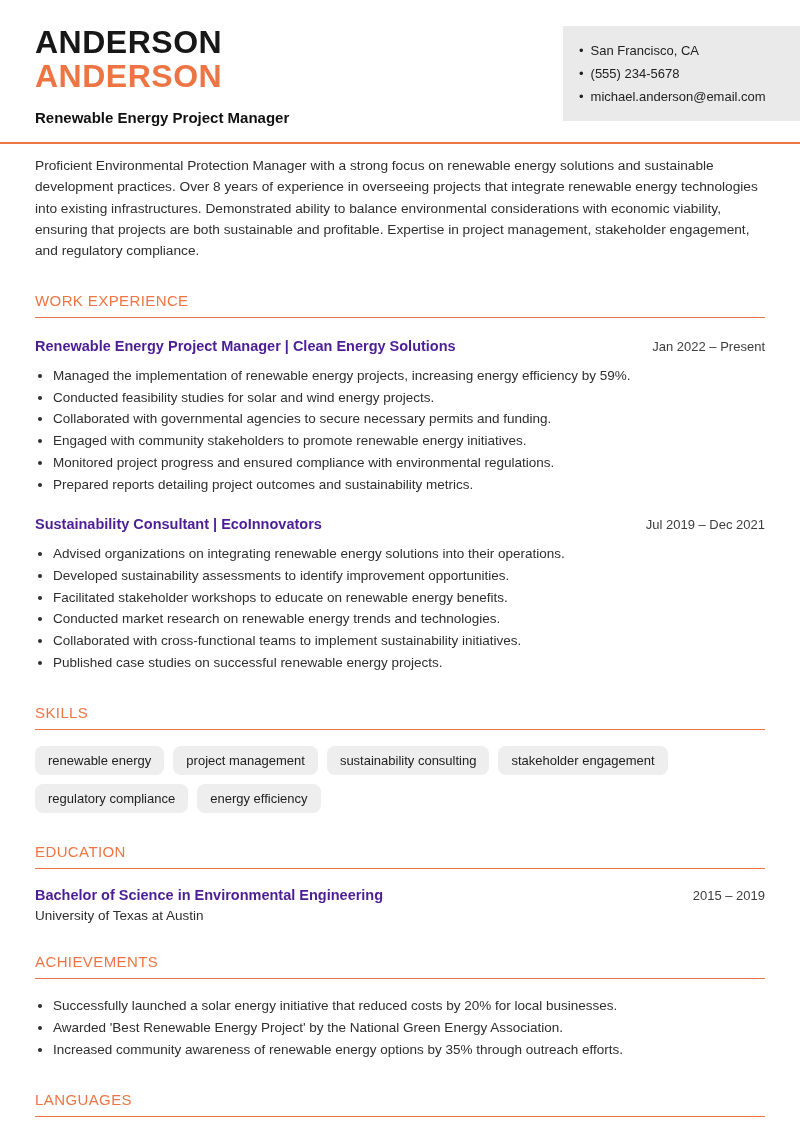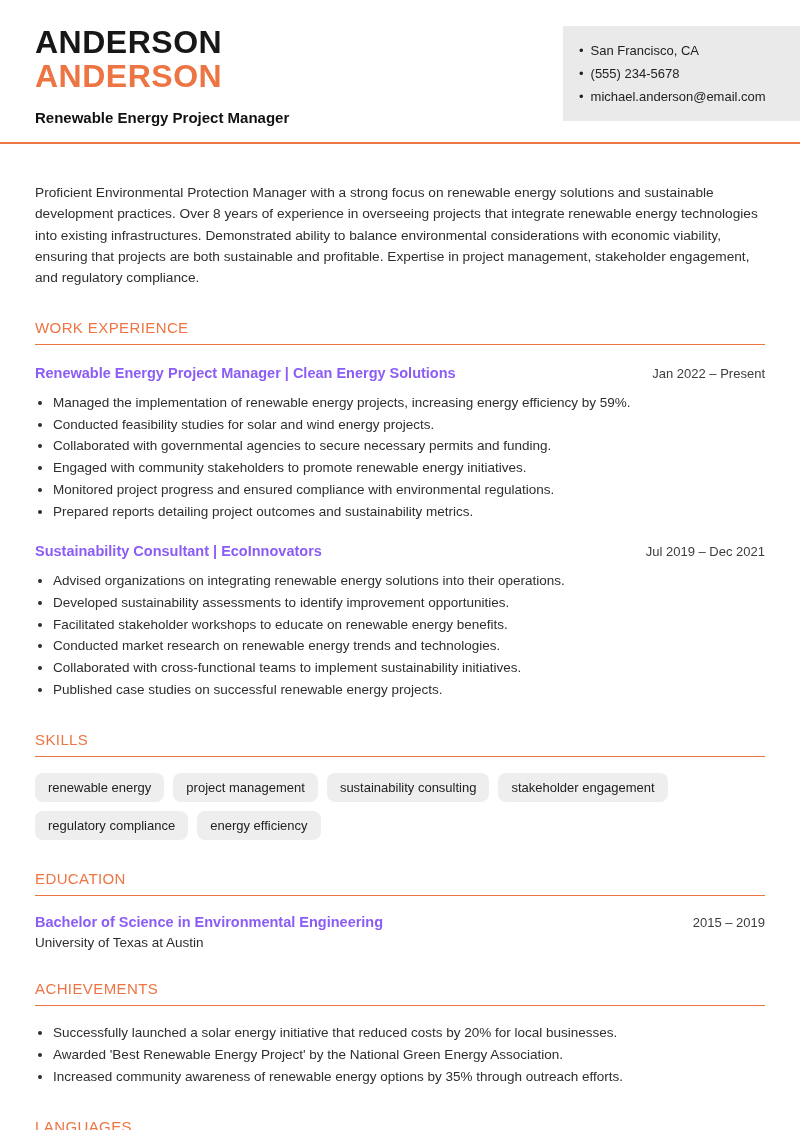--- a/index.html
+++ b/index.html
@@ -55,21 +55,21 @@
   .header-rule {
     margin-top: 16px;
     height: 2px;
     width: 100%;
     background: var(--accent);
   }
 
   
   .content { padding: 0 35px; }
   .summary {
-    margin-top: 38px;
+    margin-top: 11px;
     font-size: 13.7px;
     line-height: 1.56;
     color: #2e2e2e;
   }
   .section { margin-top: 30px; }
   .section-title {
     color: var(--accent);
     font-size: 15px;
     font-weight: 400;
     letter-spacing: 0.4px;
@@ -80,21 +80,21 @@
   
   .job { margin-top: 20px; }
   .job-head, .edu-head {
     display: flex;
     justify-content: space-between;
     align-items: baseline;
   }
   .job-head h3, .edu-head h3 {
     font-size: 14.5px;
     font-weight: 700;
-    color: #8b5cf6;
+    color: #4c1d95;
   }
   .dates {
     font-size: 13px;
     color: #3d3d3d;
     white-space: nowrap;
     margin-left: 20px;
   }
   ul.bullets {
     margin-top: 11px;
     padding-left: 18px;

